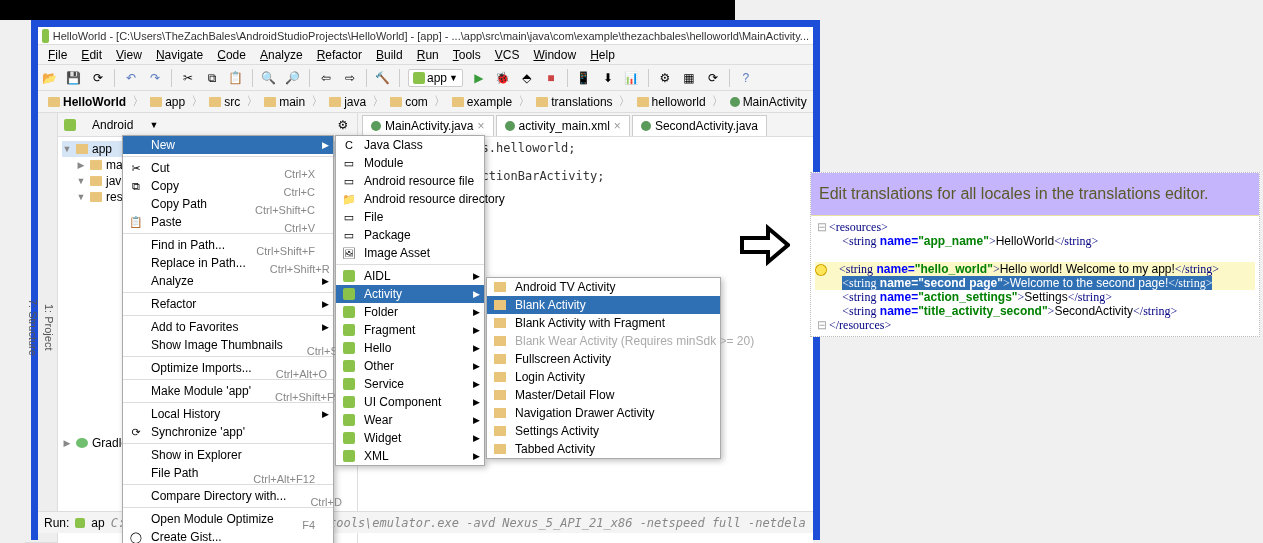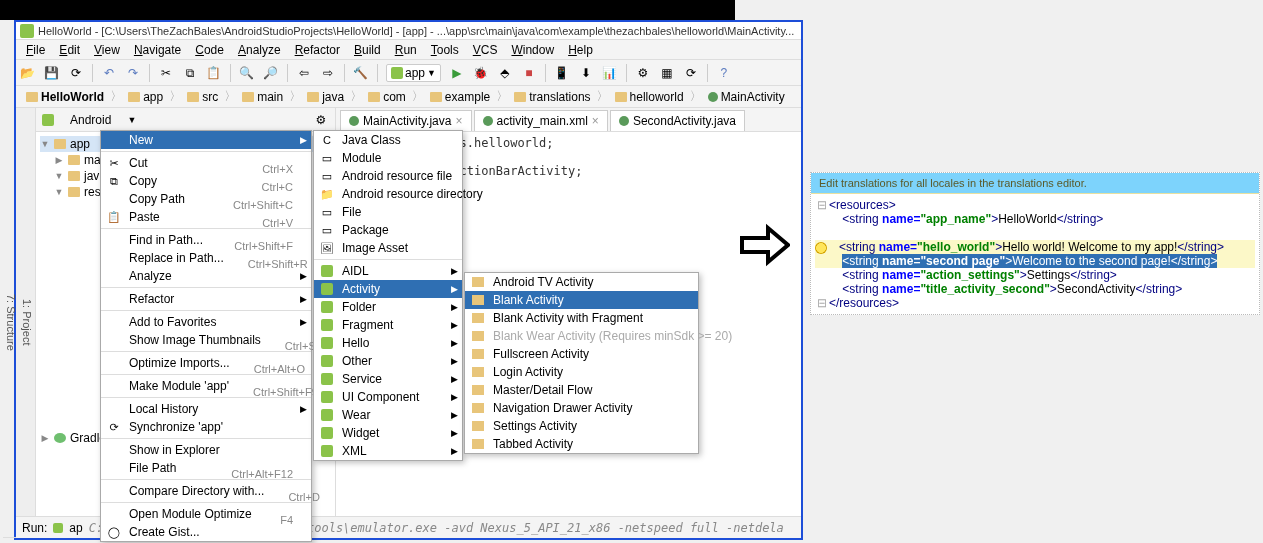--- a/index.html
+++ b/index.html
@@ -1,18 +1,18 @@
 <!DOCTYPE html>
 <html><head>
 <meta charset="utf-8">
 <style>
 * { margin: 0; padding: 0; box-sizing: border-box; font-family: "Segoe UI", Tahoma, sans-serif; font-size: 12px; }
 body { background: #f0f0f0; width: 1263px; height: 543px; position: relative; overflow: hidden; }
 .black-bar { position: absolute; top: 0; left: 0; width: 735px; height: 20px; background: #000; }
-.ide { position: absolute; top: 20px; left: 14px; width: 789px; height: 520px; background: #f4f4f4; border: 2px solid #1d4ed8; }
+.ide { position: absolute; top: 20px; left: 31px; width: 789px; height: 520px; background: #f4f4f4; border: 7px solid #1d4ed8; }
 .titlebar { height: 18px; background: #fff; display: flex; align-items: center; padding: 0 4px; gap: 4px; border-bottom: 1px solid #ddd; }
 .titlebar .icon { width: 14px; height: 14px; background: #8bc34a; border-radius: 2px; }
 .titlebar span { font-size: 11px; color: #333; white-space: nowrap; }
 .menubar { height: 20px; background: #f4f4f4; display: flex; align-items: center; padding: 0 4px; gap: 2px; border-bottom: 1px solid #ddd; }
 .menubar span { padding: 2px 6px; cursor: pointer; font-size: 12px; }
 .menubar span u { text-decoration: underline; }
 .toolbar { height: 26px; background: #f4f4f4; display: flex; align-items: center; padding: 0 4px; gap: 8px; border-bottom: 1px solid #ddd; }
 .tbtn { width: 16px; height: 16px; display: inline-flex; align-items: center; justify-content: center; cursor: pointer; }
 .tsep { width: 1px; height: 18px; background: #ccc; }
 .app-combo { display: flex; align-items: center; gap: 2px; border: 1px solid #ccc; padding: 1px 4px; background: #fff; border-radius: 2px; }
@@ -46,25 +46,25 @@
 .ctx-item .sub-arrow { position: absolute; right: 4px; font-size: 9px; }
 .ctx-sep { height: 1px; background: #ddd; margin: 2px 0; }
 .ctx-icon { position: absolute; left: 6px; width: 14px; height: 14px; display: flex; align-items: center; justify-content: center; font-size: 11px; }
 .ctx-item.disabled { color: #aaa; }
 .run-bar { position: absolute; bottom: 0; left: 0; right: 0; height: 22px; background: #f4f4f4; border-top: 1px solid #ddd; display: flex; align-items: center; padding: 0 6px; gap: 6px; font-size: 11px; }
 .console-text { font-family: Consolas, monospace; color: #888; font-style: italic; }
 
 .big-arrow { position: absolute; left: 740px; top: 220px; width: 50px; height: 50px; }
 
 .right-panel { position: absolute; left: 810px; top: 172px; width: 450px; background: #fff; border: 1px dotted #bbb; }
-.right-header { background: #7dd3fc; padding: 4px 8px; font-size: 11px; color: #5a5a2a; border-bottom: 1px solid #e8e0a0; }
+.right-header { background: #c4b5fd; padding: 12px 8px; font-size: 16px; color: #5a5a2a; border-bottom: 1px solid #e8e0a0; }
 .xml-code { padding: 4px; font-family: Consolas, monospace; font-size: 12px; line-height: 14px; position: relative; }
 .xml-line { white-space: pre; }
 .xml-gutter { display: inline-block; width: 14px; text-align: center; color: #aaa; }
-.tag { color: #000080; }
+.tag { color: #000080; font-family: Liberation Serif, serif; }
 .attr-name { color: #0000ff; font-weight: bold; }
 .attr-val { color: #008000; font-weight: bold; }
 .xml-text { color: #000; }
 .hl-line { background: #fcf8c8; }
 .hl-sel { background: #2f6fb3; color: #fff; }
 .hl-sel .tag, .hl-sel .attr-name, .hl-sel .attr-val, .hl-sel .xml-text { color: #fff; }
 .bulb { display: inline-block; width: 12px; height: 12px; background: radial-gradient(circle, #ffe55a 55%, #d4a300 60%); border-radius: 50%; vertical-align: middle; margin-right: 2px; }
 </style>
 </head>
 <body>

